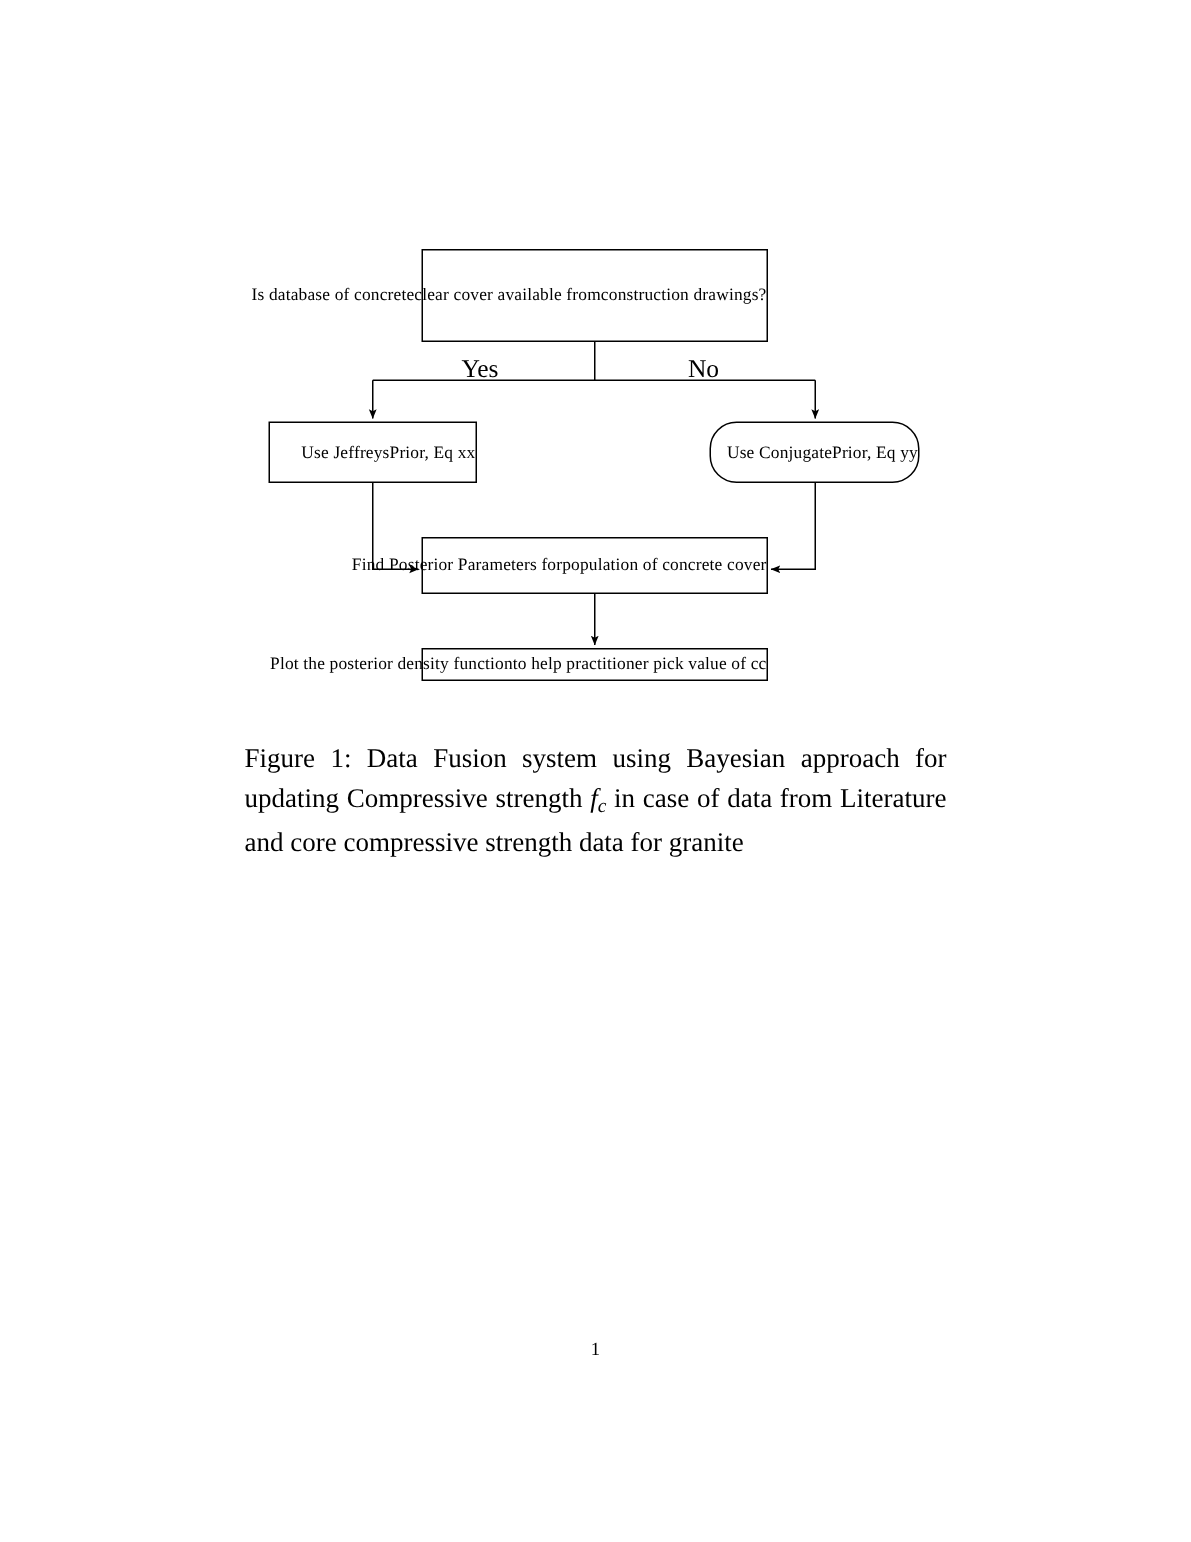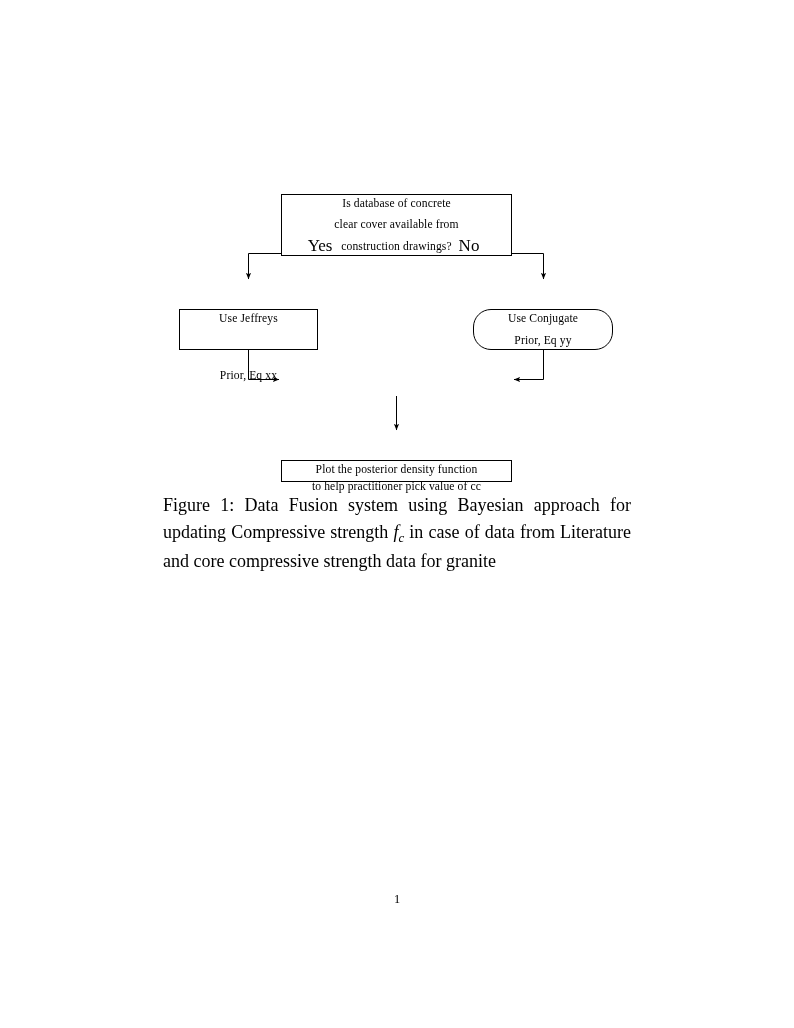--- a/index.html
+++ b/index.html
@@ -30,38 +30,36 @@
     top: 0;
     width: 794px;
     height: 490px;
   }
   .node {
     position: absolute;
     box-sizing: border-box;
     border: 1px solid #000000;
     background: #ffffff;
     display: flex;
-    flex-direction: column;
     align-items: center;
-    justify-content: space-between;
+    justify-content: flex-end;
     text-align: center;
     font-size: 11.6px;
     line-height: 1.48;
     letter-spacing: 0.01em;
-    margin-top: 28px;
   }
   .node .line { display: block; white-space: nowrap; }
 
   #node-decision {
     left: 281px; top: 166px;
     width: 231px; height: 62px;
   }
   #node-jeffreys {
     left: 179px; top: 281px;
-    width: 139px; height: 41px; gap: 40px;
+    width: 139px; height: 41px;
   }
   #node-conjugate {
     left: 473px; top: 281px;
     width: 140px; height: 41px; border-radius: 18px;
   }
   #node-posterior {
     left: 281px; top: 358px;
     width: 231px; height: 38px;
   }
   #node-plot {
@@ -156,20 +154,24 @@
     <div class="node" id="node-jeffreys">
       <span class="line">Use Jeffreys</span>
       <span class="line">Prior, Eq xx</span>
     </div>
 
     <div class="node" id="node-conjugate">
       <span class="line">Use Conjugate</span>
       <span class="line">Prior, Eq yy</span>
     </div>
 
+    <div class="node" id="node-posterior">
+      <span class="line">Find Posterior Parameters for</span>
+      <span class="line">population of concrete cover</span>
+    </div>
 
     <div class="node" id="node-plot">
       <span class="line">Plot the posterior density function</span>
       <span class="line">to help practitioner pick value of cc</span>
     </div>
 
   </div>
 
   <div id="caption"><span>Figure 1:</span><span> Data Fusion system using Bayesian approach for updating Compressive strength </span><span class="mathvar">f</span><span class="sub">c</span><span> in case of data from Literature and core compressive strength data for granite</span></div>
 

